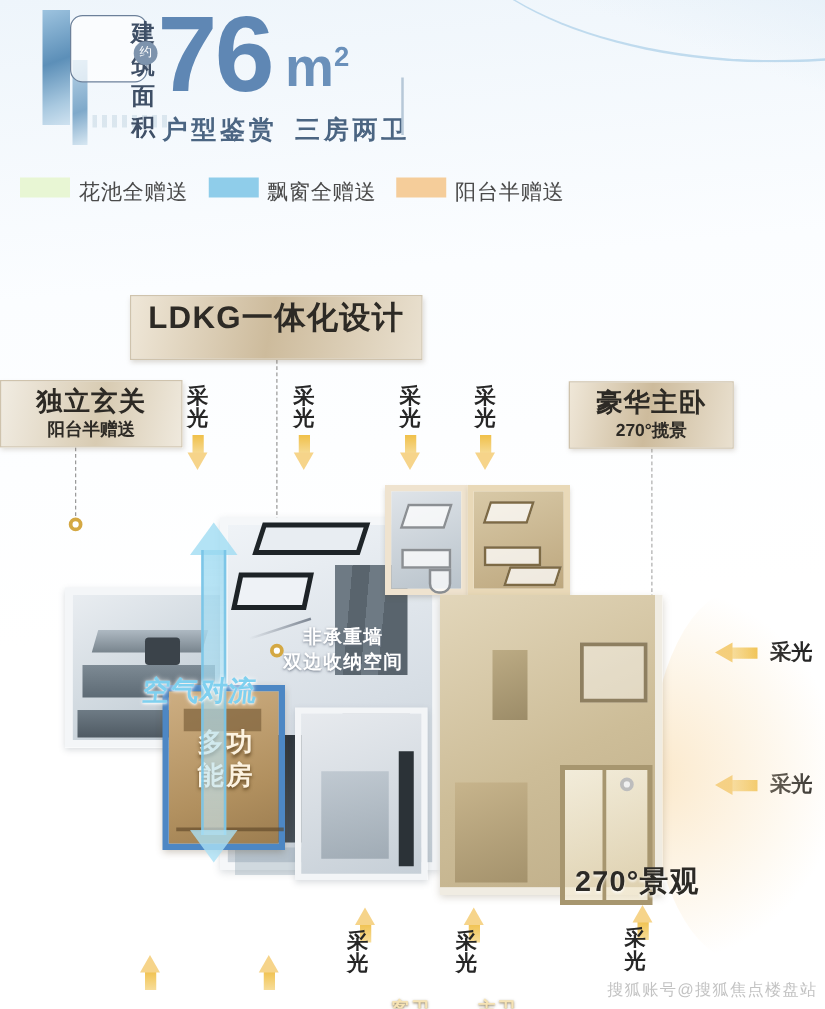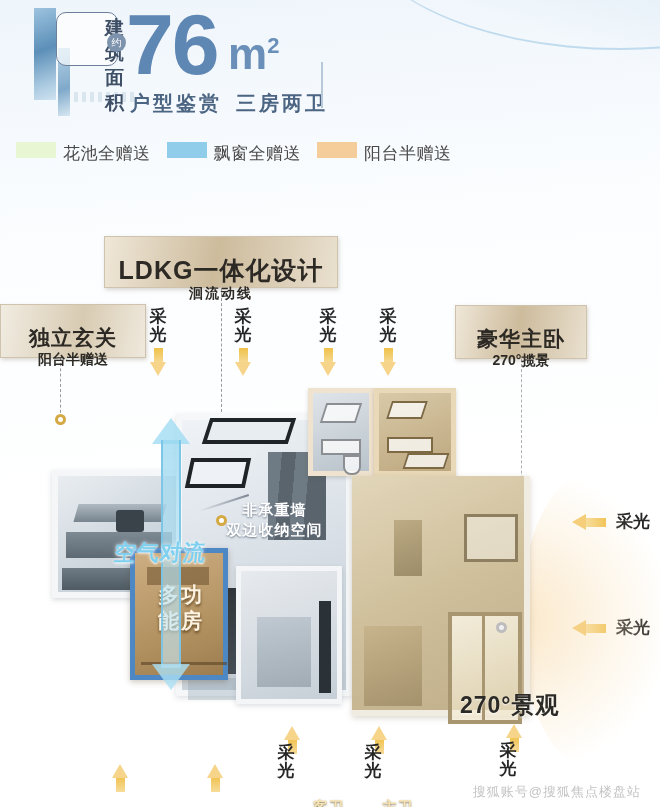--- a/index.html
+++ b/index.html
@@ -94,21 +94,21 @@
   .sw{ width:40px; height:16px; margin-right:7px; display:block; }
   .legend .txt{ letter-spacing:.5px; }
 
   
   .plaque{
     position:absolute;
     background:linear-gradient(100deg,#efe7d8 0%,#cdbb9c 48%,#e9e0cf 100%);
     border:1px solid #cfc3ad;
     box-shadow:1px 2px 4px rgba(120,105,80,.25);
     text-align:center; color:#2d2a25;
-    padding:20px 8px;
+    padding:4px 8px;
   }
   .plaque .t1{ font-weight:bold; letter-spacing:1px; }
   .plaque .t2{ font-weight:bold; }
 
   #plaque-ldkg{ left:104px; top:236px; width:234px; height:52px; }
   #plaque-ldkg .t1{ font-size:25px; line-height:27px; }
   #plaque-ldkg .t2{ font-size:14px; line-height:18px; letter-spacing:2px; }
 
   #plaque-foyer{ left:0px; top:304px; width:146px; height:54px;
      background:linear-gradient(100deg,#f1ece2 0%,#d8cbb2 55%,#efe9dd 100%);}
@@ -261,21 +261,21 @@
      font-size:15px; font-weight:bold; line-height:20px; color:#ffffff;
      text-shadow:0 1px 2px rgba(100,110,125,.9); text-align:center; letter-spacing:1px;}
   .wall-note span{ display:block; }
   .wall-point{ position:absolute; left:198px; top:132px; width:52px; height:2px;
      background:linear-gradient(90deg,rgba(90,100,115,0),rgba(90,100,115,.75));
      transform:rotate(-18deg);}
 
   .view270{ position:absolute; left:460px; top:690px; font-size:23px; font-weight:bold;
      color:#2c2a26; letter-spacing:1px; text-shadow:0 1px 2px rgba(255,255,255,.8);}
 
-  .watermark{ position:absolute; right:19px; bottom:6px; font-size:13px;
+  .watermark{ position:absolute; right:6px; bottom:6px; font-size:13px;
      color:rgba(120,120,120,.45); letter-spacing:1px; white-space:nowrap;}
 </style>
 </head>
 <body>
 
 <div id="page">
 
   <div class="hdr-swoosh"></div>
   <div class="hdr-swoosh2"></div>
 
@@ -313,21 +313,20 @@
       <span class="txt">阳台半赠送</span>
     </div>
   </div>
 
   <div class="leader" id="leader-ldkg"></div>
   <div class="leader" id="leader-foyer"></div>
   <div class="leader" id="leader-master"></div>
 
   <div class="plaque" id="plaque-ldkg">
     <div class="t1">LDKG一体化设计</div>
-    <div class="t2">洄流动线</div>
   </div>
   <div class="plaque" id="plaque-foyer">
     <div class="t1">独立玄关</div>
     <div class="t2">阳台半赠送</div>
   </div>
   <div class="plaque" id="plaque-master">
     <div class="t1">豪华主卧</div>
     <div class="t2">270°揽景</div>
   </div>
 

